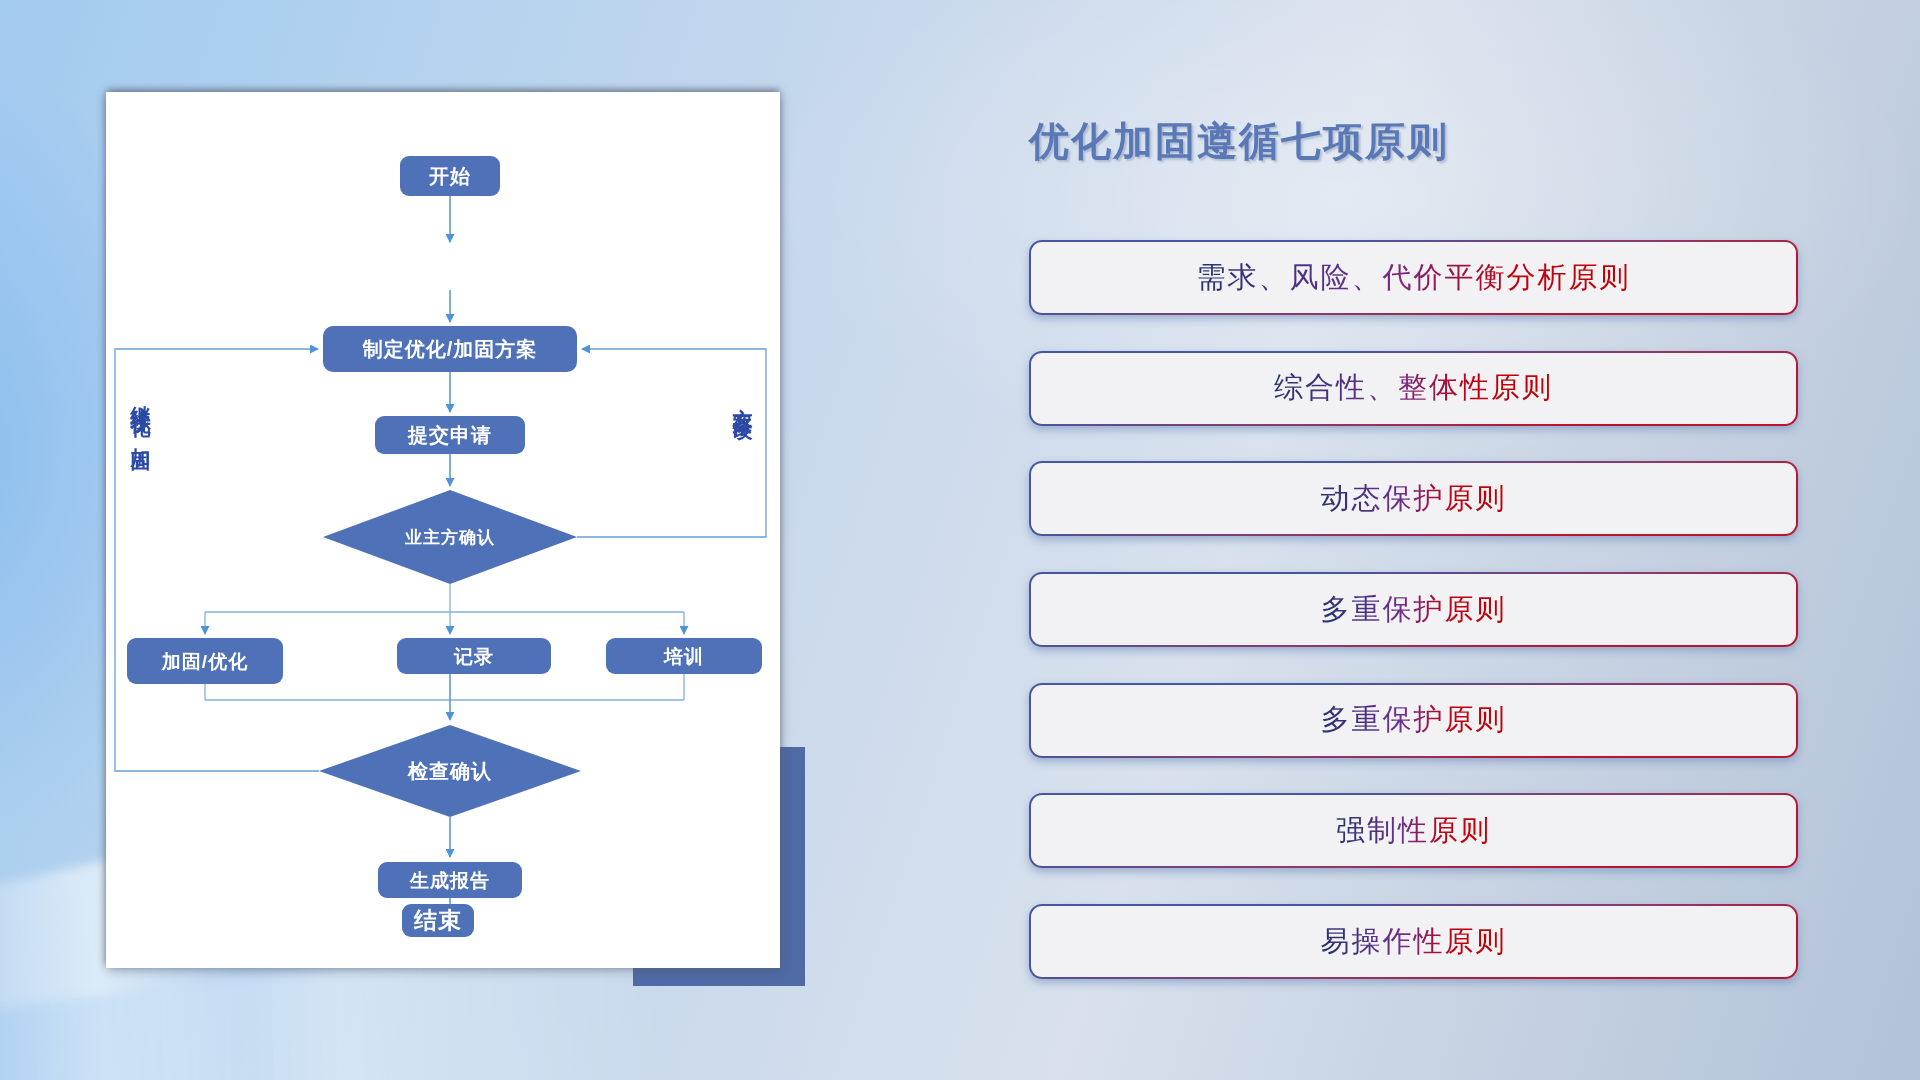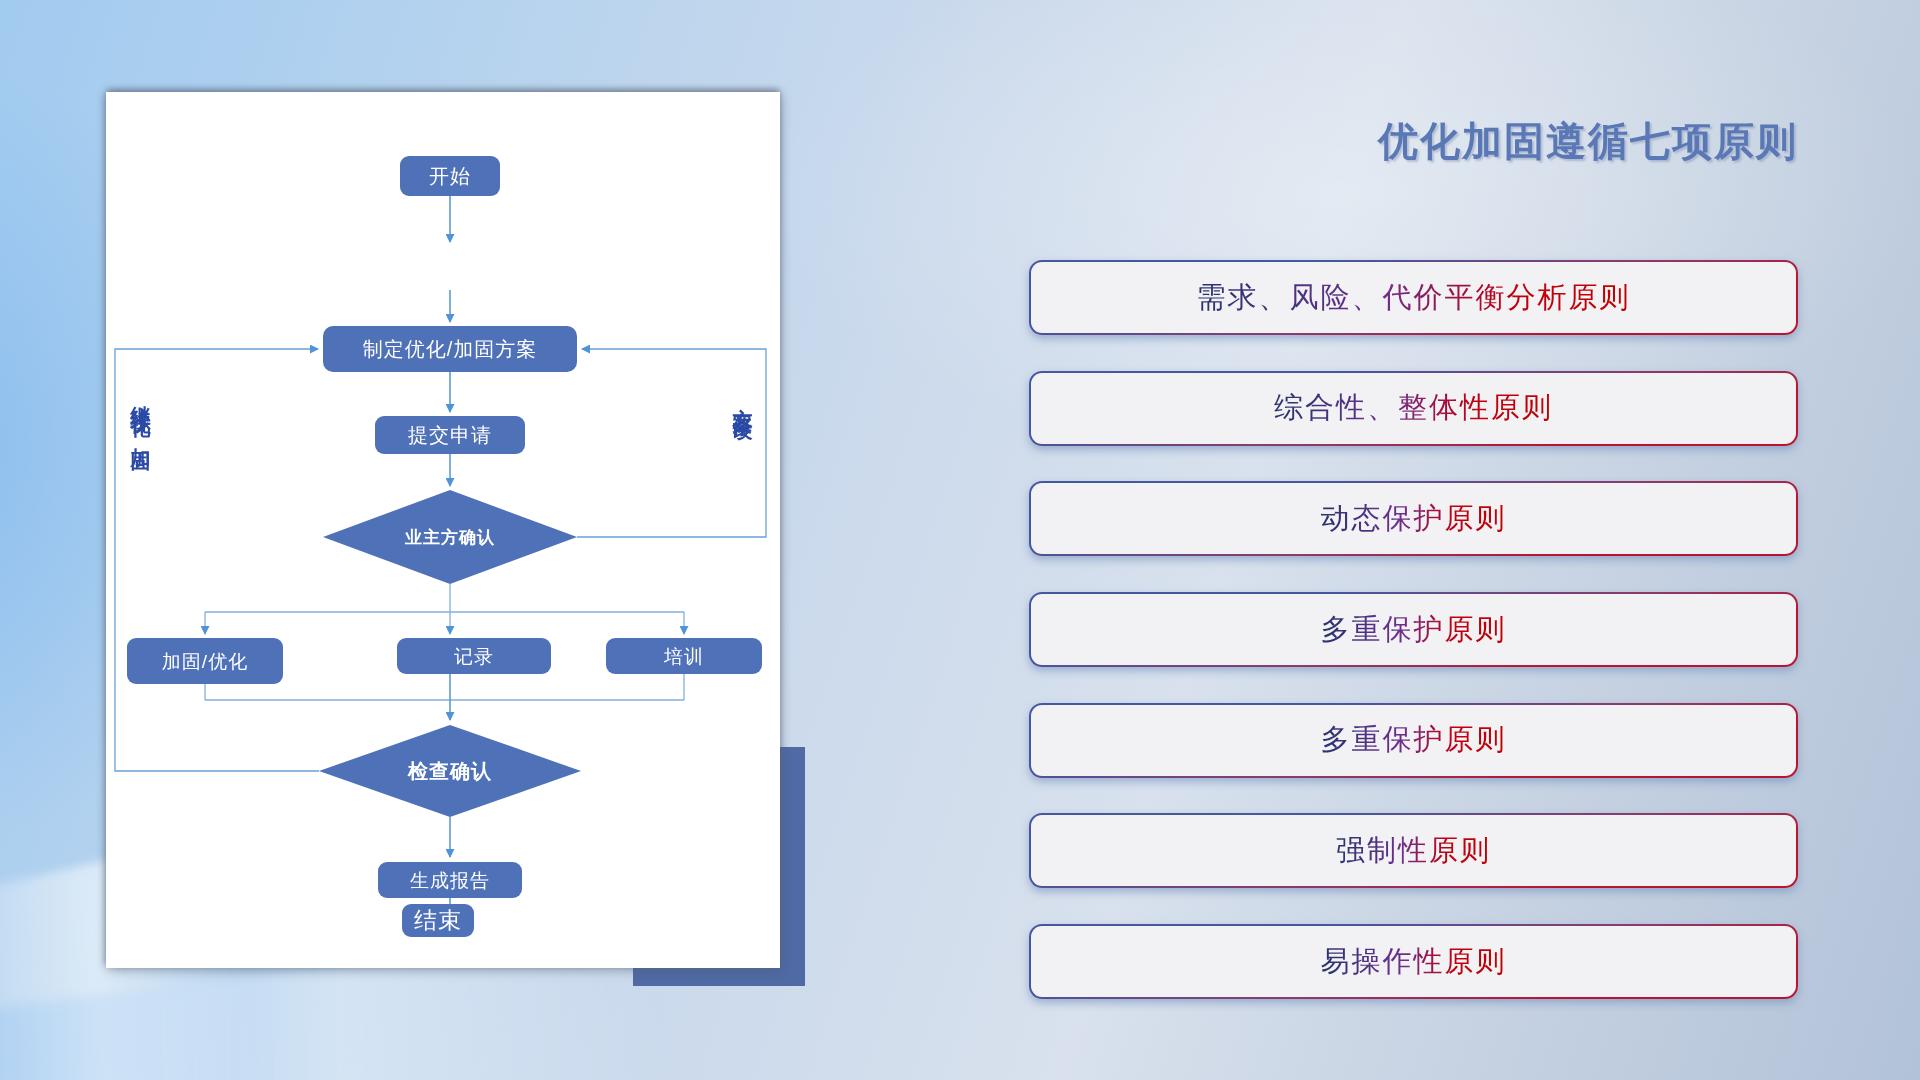--- a/index.html
+++ b/index.html
@@ -19,34 +19,34 @@
 
   
   .accent-rect{position:absolute;left:633px;top:747px;width:172px;height:239px;background:#4f6aa5;z-index:1;}
 
   
   .card{position:absolute;left:106px;top:92px;width:674px;height:876px;background:#ffffff;z-index:2;
     box-shadow:0 -4px 6px -1px rgba(90,100,120,.6),-4px 0 7px -2px rgba(90,100,120,.35),
                4px 0 9px -2px rgba(90,100,120,.35),0 6px 10px -2px rgba(90,100,120,.3);}
   .card svg{position:absolute;left:0;top:0;width:674px;height:876px;}
 
-  .node{position:absolute;background:#4e71b8;color:#ffffff;font-weight:normal;
+  .node{position:absolute;background:#4e71b8;color:#ffffff;font-weight:bold;
     display:flex;align-items:center;justify-content:center;text-align:center;
     border-radius:9px;font-size:20px;letter-spacing:1px;line-height:1;z-index:3;}
   .dlabel{position:absolute;display:flex;align-items:center;justify-content:center;
     color:#ffffff;font-weight:bold;z-index:3;letter-spacing:1px;}
   .v-label{position:absolute;writing-mode:vertical-rl;text-orientation:upright;
     color:#2b4aa5;font-weight:bold;font-size:20px;letter-spacing:4px;z-index:3;line-height:1.1;}
 
   
-  .panel-title{position:absolute;left:1029px;top:114px;width:769px;text-align:right;
+  .panel-title{position:absolute;left:1029px;top:114px;width:769px;text-align:left;
     font-size:40px;font-weight:bold;color:#5b78b6;letter-spacing:2px;z-index:2;
     text-shadow:2px 2px 2px rgba(100,120,160,.35);}
   .principles{position:absolute;left:1029px;top:240px;width:769px;display:flex;
-    flex-direction:column;gap:35.7px;z-index:2;margin-top:20px;}
+    flex-direction:column;gap:35.7px;z-index:2;}
   .p-box{height:75px;box-sizing:border-box;padding:2px;border-radius:13px;
     background:linear-gradient(168deg,#46569f 28%,#8c3a6a 55%,#bb1430 78%);
     box-shadow:0 4px 8px rgba(108,136,186,.55);}
   .p-inner{height:100%;border-radius:11px;background:#f2f2f4;
     display:flex;align-items:center;justify-content:center;}
   .p-text{font-size:29px;font-weight:500;letter-spacing:2px;
     background:linear-gradient(90deg,#26336e 0%,#6c2f8f 42%,#c00010 72%,#c00000 100%);
     -webkit-background-clip:text;background-clip:text;color:transparent;}
 </style>
 </head>

